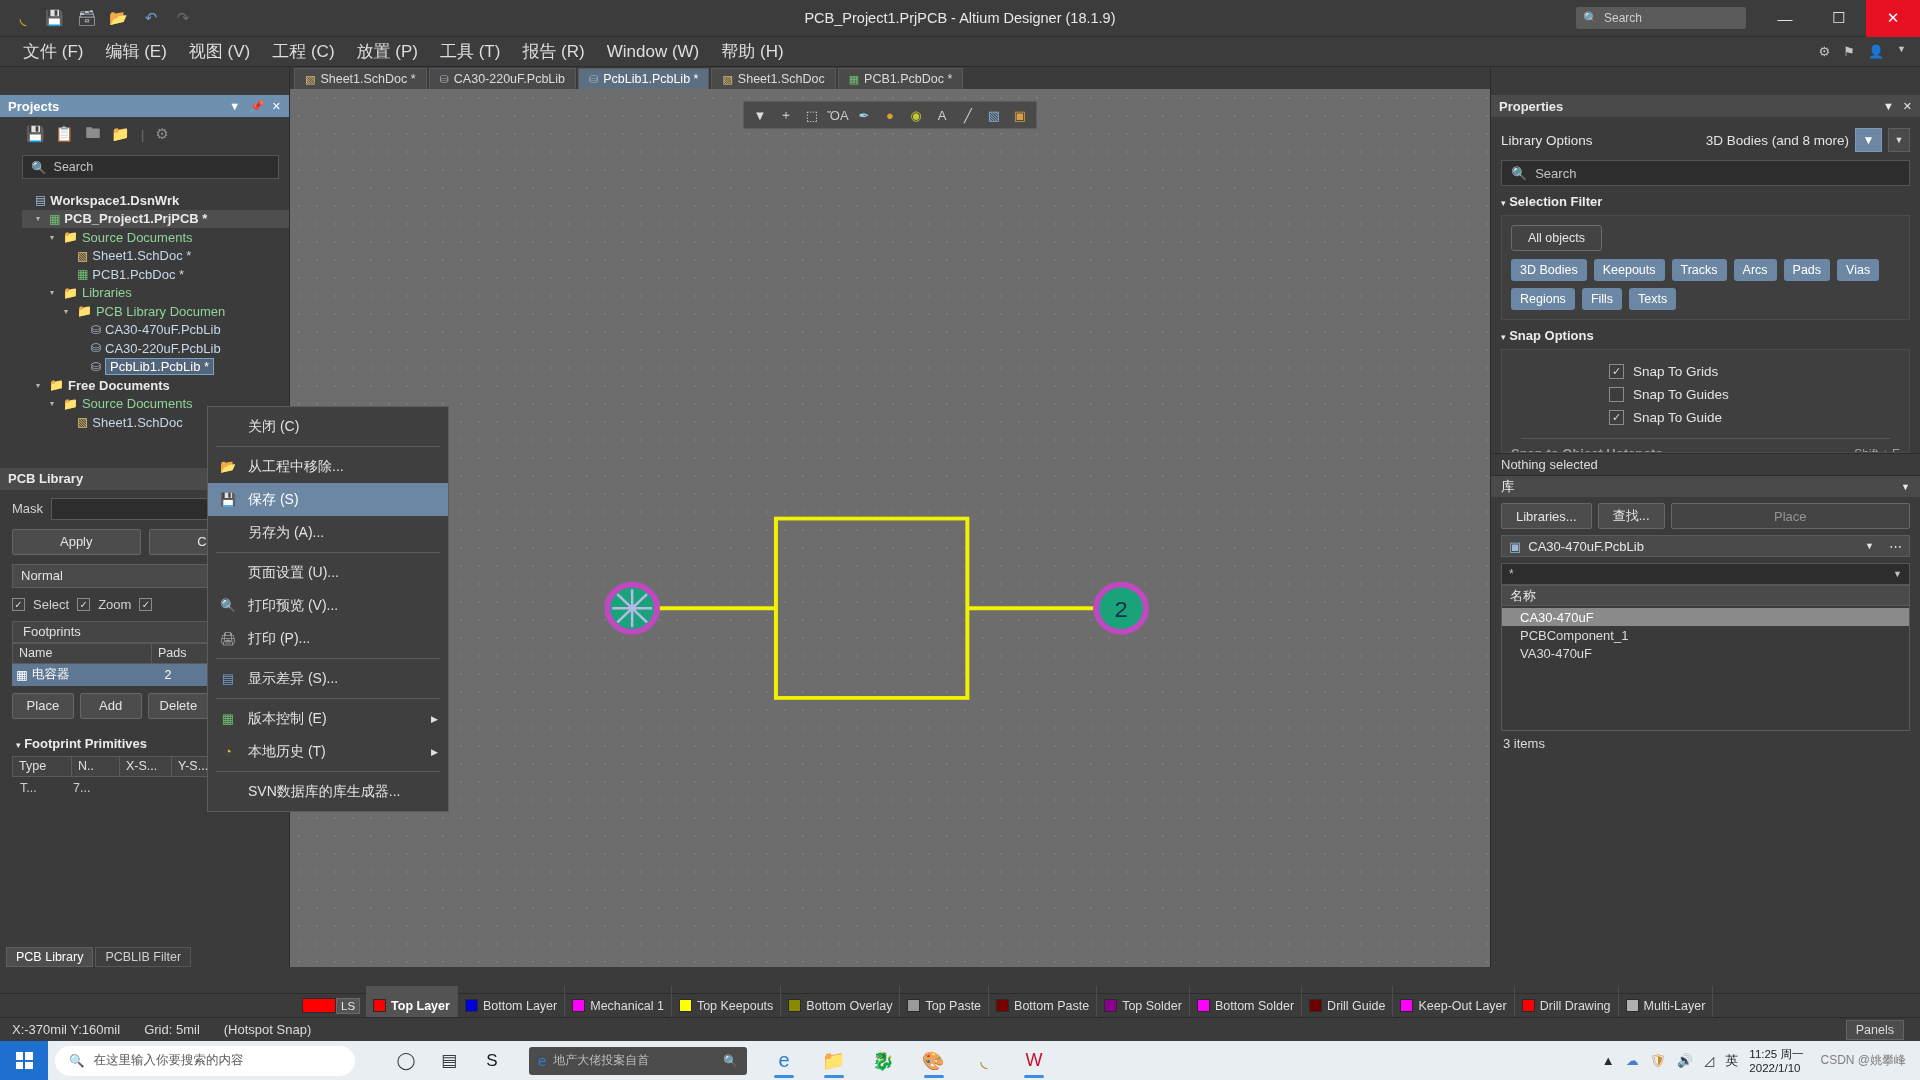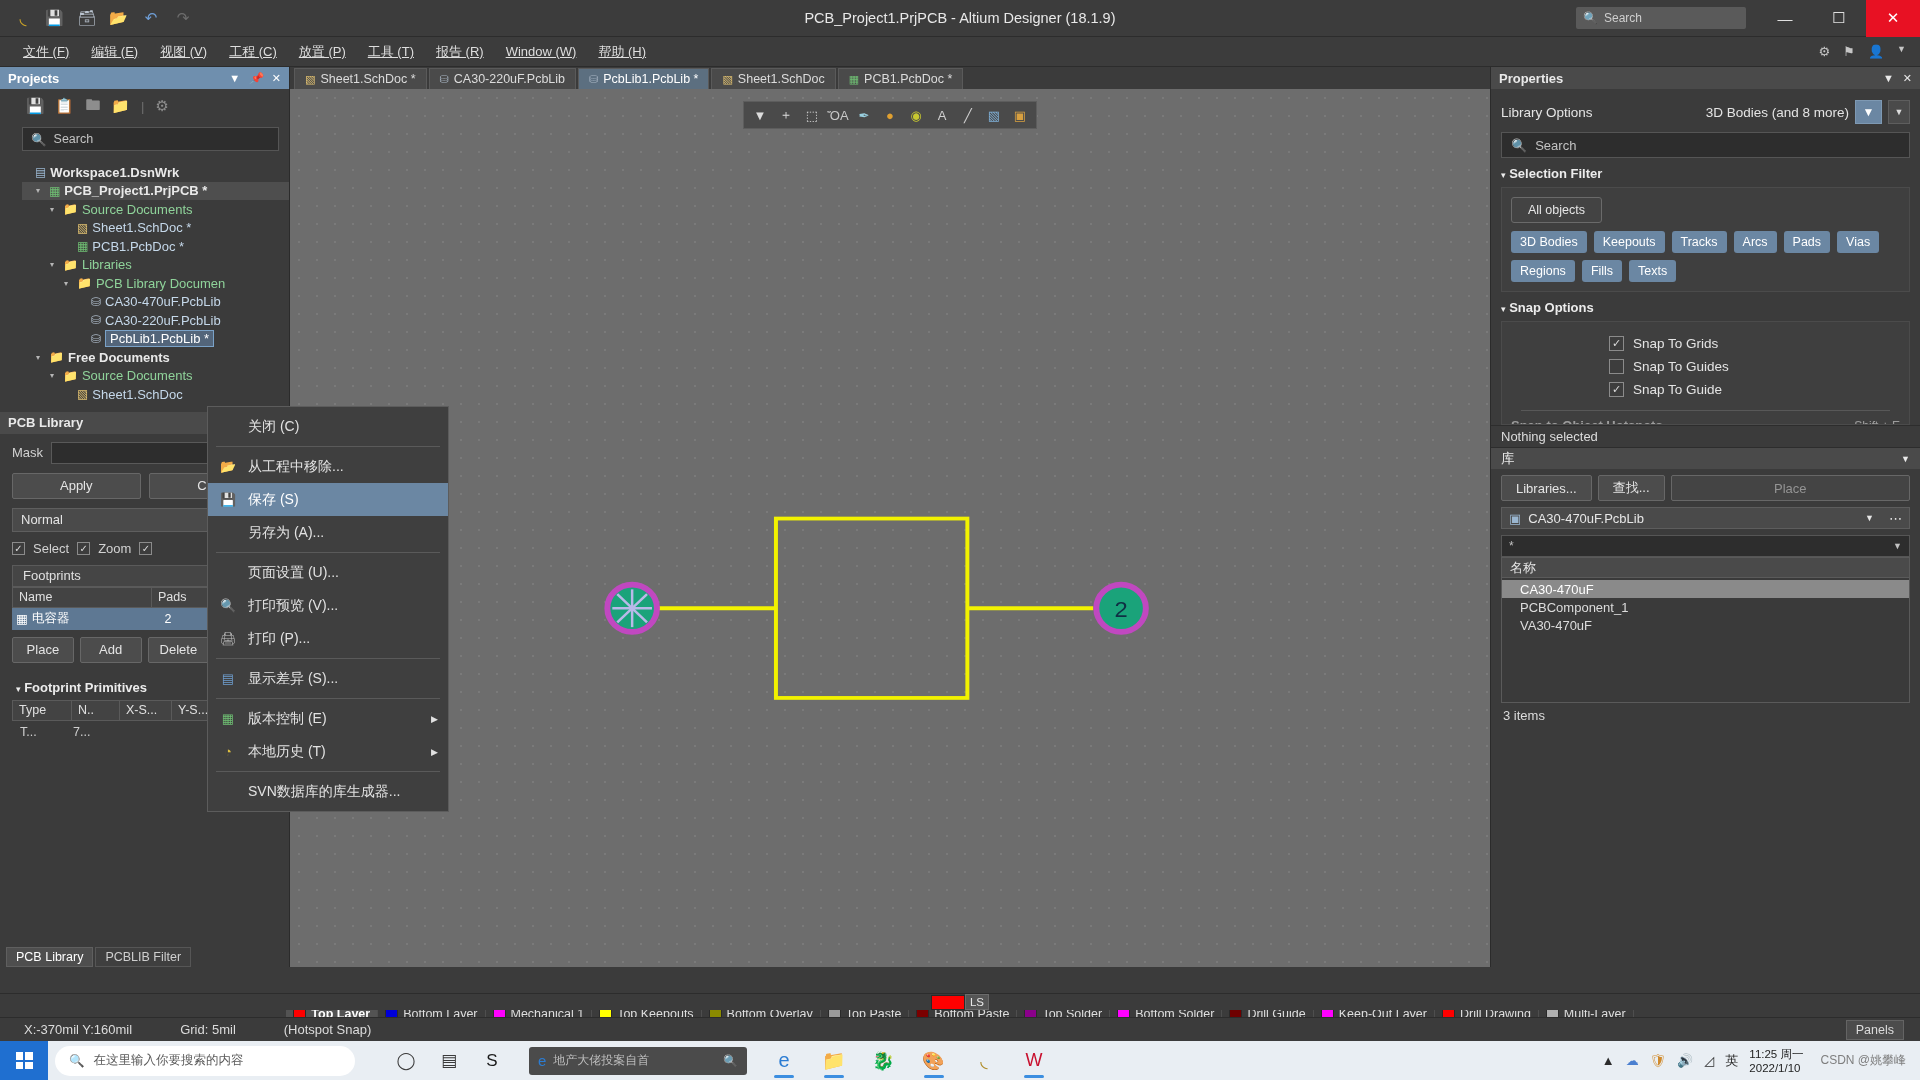--- a/index.html
+++ b/index.html
@@ -24,31 +24,31 @@
   .tb-right { margin-left:auto; display:flex; align-items:center; height:100%; }
   .tb-search { width:170px; height:22px; background:#5a5a5a; border-radius:2px; display:flex;
                align-items:center; padding:0 7px; gap:6px; color:#cfcfcf; font-size:12px; margin-right:12px; }
   .win-btn { width:54px; height:37px; display:flex; align-items:center; justify-content:center;
              color:#e0e0e0; font-size:15px; }
   .win-btn.close { background:#e81123; color:#fff; }
 
   
   .menubar { height:30px; background:#3c3c3c; display:flex; align-items:center; padding-left:12px;
              border-bottom:1px solid #2c2c2c; position:relative; }
-  .menubar .mi { padding:0 11px; color:#dedede; font-size:13px; line-height:30px;text-decoration:underline; }
+  .menubar .mi { padding:0 11px; color:#dedede; font-size:17px; line-height:30px; }
   .menubar .mb-right { margin-left:auto; display:flex; gap:13px; padding-right:14px; color:#c6c6c6; font-size:13px;}
 
   
   .main { position:absolute; top:67px; left:0; right:0; bottom:113px; display:flex; }
 
   
   .leftcol { width:290px; background:#3b3b3b; display:flex; flex-direction:column;
              border-right:1px solid #2b2b2b; }
   .panel-hdr { height:22px; background:#6f8fae; display:flex; align-items:center; padding:0 8px;
-               color:#fff; font-weight:bold; font-size:13px; }
+               color:#fff; font-weight:bold; font-size:13px;margin-top:28px; }
   .panel-hdr.grey { background:#4a4a4a; color:#e9e9e9; }
   .panel-hdr .sp { margin-left:auto; display:flex; gap:9px; font-size:11px; }
   .ptoolbar { height:34px; display:flex; align-items:center; gap:11px; padding-left:26px; background:#3b3b3b;}
   .ptool { font-size:15px; color:#a8b6c6; }
   .ptool.grey { color:#8d8d8d; }
   .srchbox { margin:4px 10px 6px 22px; height:24px; background:#2d2d2d; border:1px solid #555;
              display:flex; align-items:center; gap:7px; padding:0 8px; color:#c3c3c3; font-size:12.5px; }
   .tree { flex:0 0 auto; padding:6px 0 0 22px; font-size:13px; overflow:hidden; }
   .trow { height:18.5px; display:flex; align-items:center; gap:4px; white-space:nowrap; }
   .trow.sel2 { background:#4e4e4e; }
@@ -127,35 +127,35 @@
              border:1px solid #5c5c5c; z-index:50; padding:3px 0; }
   .ctxitem { height:33px; display:flex; align-items:center; gap:10px; padding-left:10px;
              font-size:14px; color:#e2e2e2; position:relative; }
   .ctxitem.hi { background:#6b87a3; color:#fff; }
   .ctxicon { width:20px; display:flex; align-items:center; justify-content:center; font-size:13px; }
   .ctxsep { height:1px; background:#5a5a5a; margin:3px 8px; }
   .ctxsub { position:absolute; right:10px; font-size:9px; }
 
   
   .layerbar { position:absolute; left:0; right:0; bottom:63px; height:24px; background:#3b3b3b;
-              display:flex; align-items:center; border-top:1px solid #2c2c2c;flex-direction:column; }
+              display:flex; align-items:center; border-top:1px solid #2c2c2c; }
   .lb-left { width:296px; display:flex; align-items:center; gap:14px; padding-left:10px;
              font-size:13px; color:#e0e0e0; }
   .ltabs { display:flex; align-items:center; flex:1; overflow:hidden; }
   .ltab { height:39px; display:flex; align-items:center; gap:5px; padding:0 7px; font-size:12.5px;
           color:#dedede; border-right:1px solid #4e4e4e; white-space:nowrap; }
   .ltab.active { background:#535353; color:#fff; font-weight:bold; }
   .sw { width:13px; height:13px; border:1px solid #2a2a2a; }
   .lschip { display:flex; align-items:center; }
   .lsbox { background:#555; border:1px solid #6b6b6b; color:#e8e8e8; font-size:11.5px;
            padding:1px 4px; }
   .statusbar { position:absolute; left:0; right:0; bottom:39px; height:24px; background:#3b3b3b;
                display:flex; align-items:center; border-top:1px solid #2c2c2c; font-size:13px;
                color:#dcdcdc; }
-  .sb-seg { padding:0 24px; }
+  .sb-seg { padding:0 12px; }
   .sb-panels { margin-left:auto; margin-right:16px; background:#4c4c4c; border:1px solid #646464;
                padding:2px 9px; font-size:12.5px; }
 
   
   .taskbar { position:absolute; left:0; right:0; bottom:0; height:39px; background:#e9eef3;
              display:flex; align-items:center; }
   .startbtn { width:48px; height:39px; background:#1f6fd0; display:flex; align-items:center;
               justify-content:center; }
   .winlogo { width:17px; height:17px; display:grid; grid-template-columns:1fr 1fr; grid-template-rows:1fr 1fr;
              gap:2px; }

